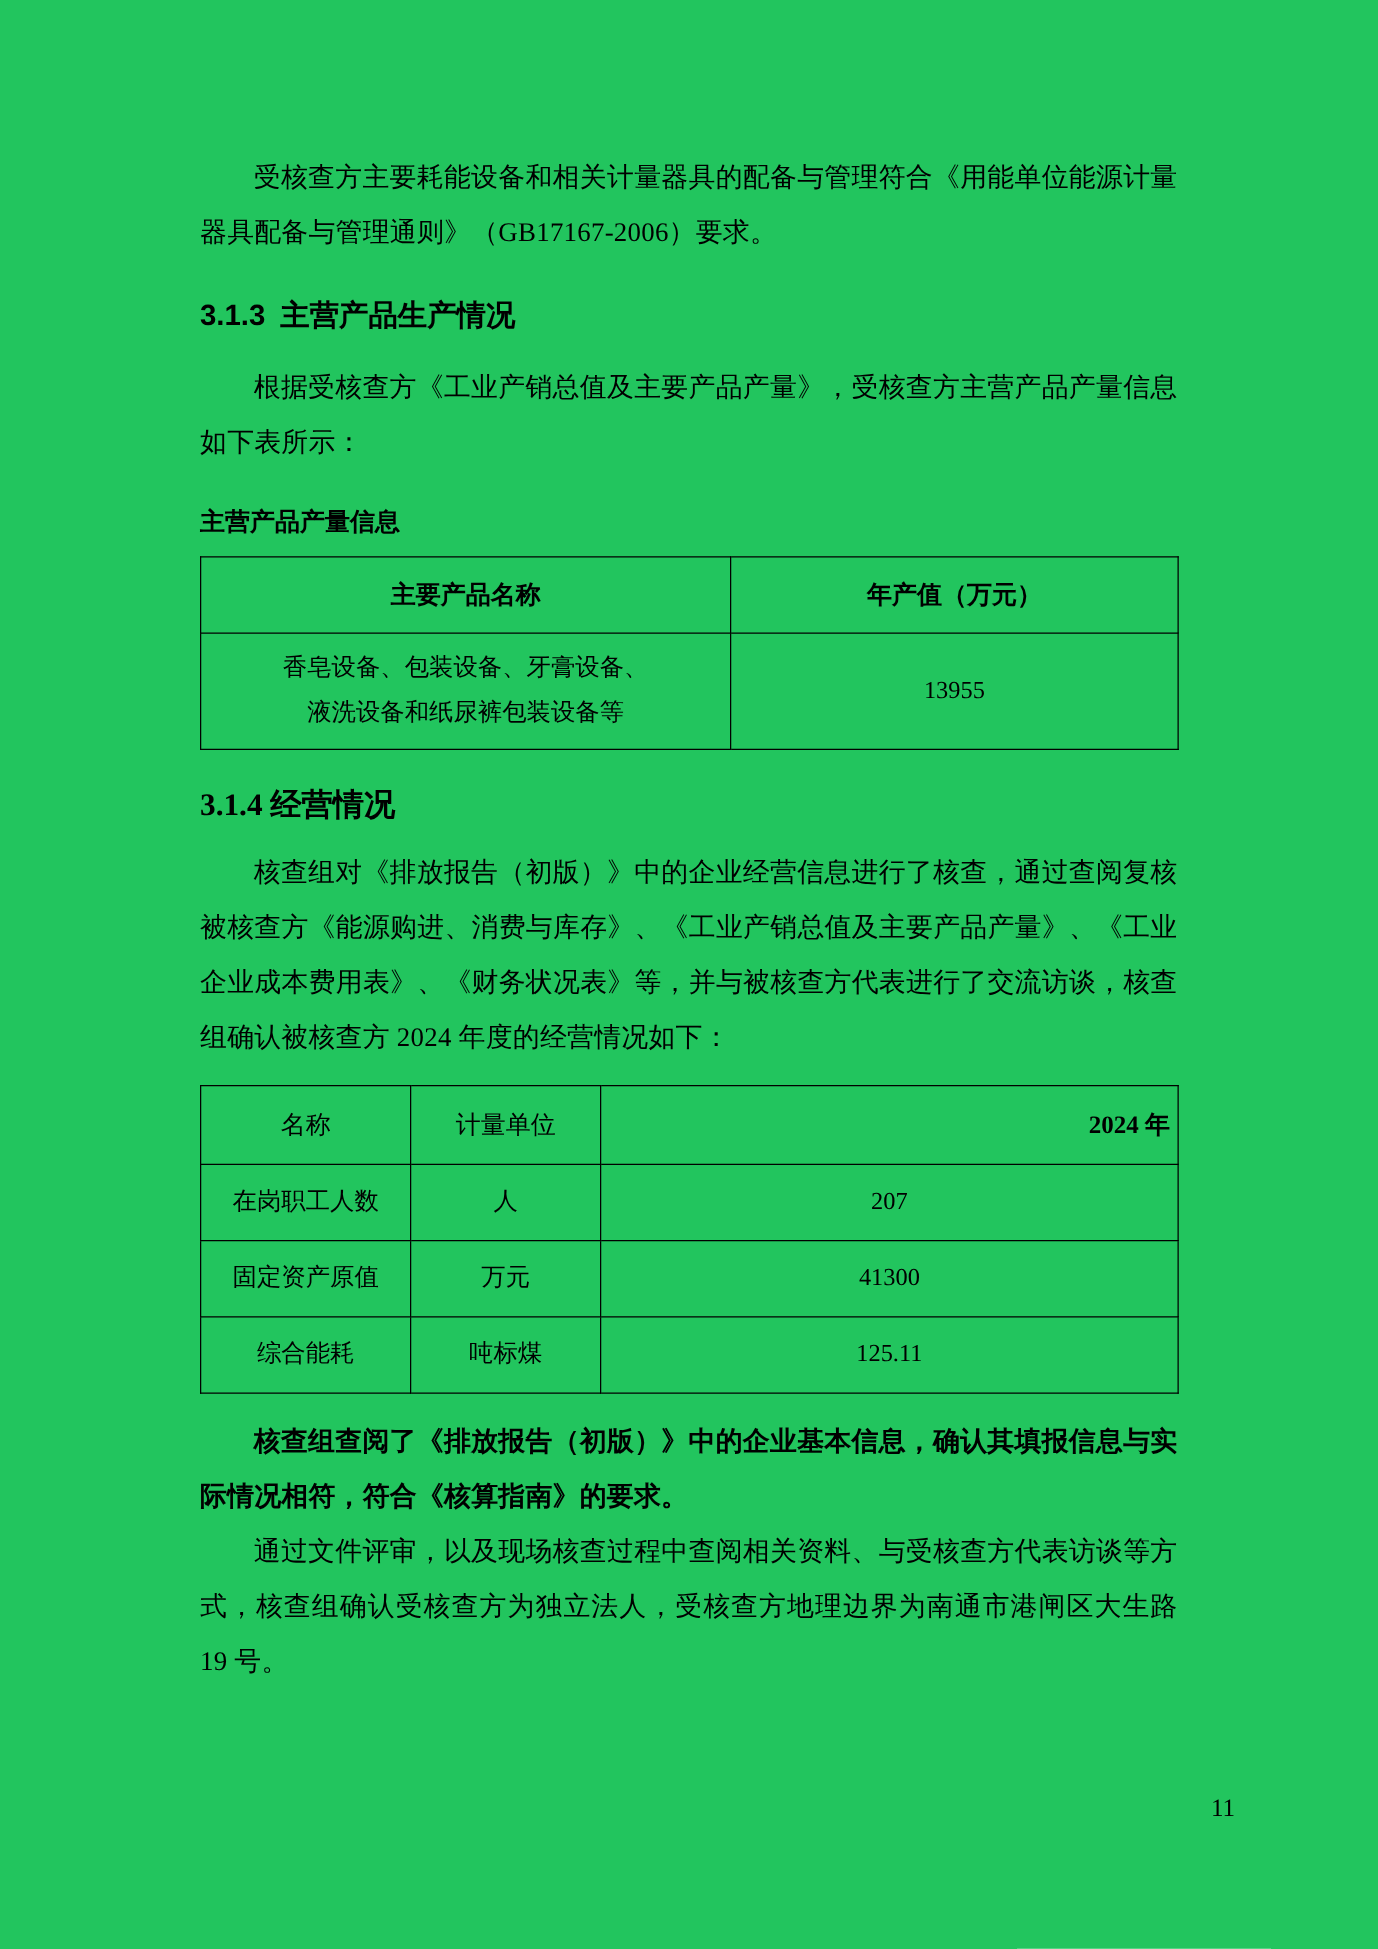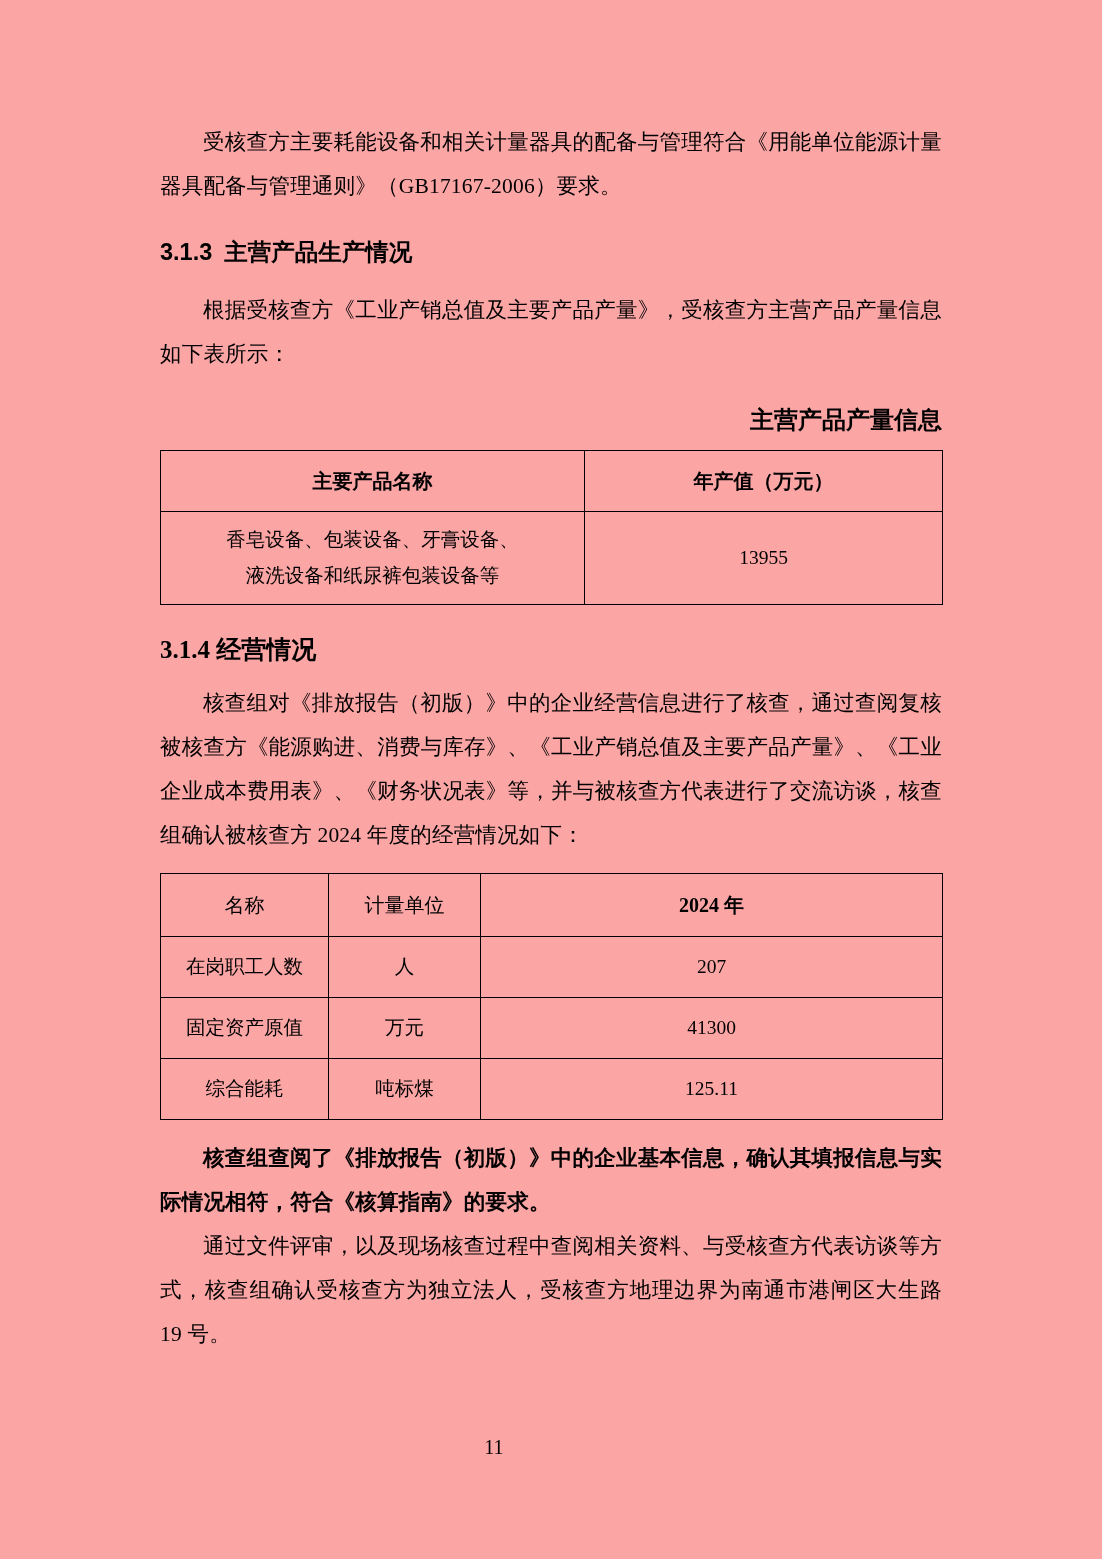--- a/index.html
+++ b/index.html
@@ -14,21 +14,21 @@
     color: #000000;
     position: relative;
     overflow: hidden;
   }
   .page {
     position: absolute;
     left: 0;
     top: 0;
     width: 1102px;
     height: 1559px;
-    background: #fca5a5;
+    background: #22c55e;
   }
   .content {
     position: absolute;
     left: 160px;
     top: 120px;
     width: 782px;
   }
   p.para {
     margin: 0 0 0 0;
     font-size: 21.5px;
@@ -52,22 +52,22 @@
   }
   h3.heading-light {
     font-size: 25px;
     font-weight: bold;
     margin: 26px 0 12px 0;
     line-height: 38px;
     font-family: "Liberation Serif", "DejaVu Serif", serif;
   }
   .spacer-sm { height: 16px; }
   .table-caption {
-    text-align: right;
-    font-size: 24px;
+    text-align: left;
+    font-size: 20px;
     font-weight: bold;
     font-family: "Liberation Sans", "DejaVu Sans", sans-serif;
     margin: 28px 0 14px 0;
   }
   table.doc-table {
     border-collapse: collapse;
     width: 782px;
     margin: 0 0 0 0;
     table-layout: fixed;
   }
@@ -88,30 +88,31 @@
   table.t1 td.prod-name {
     line-height: 36px;
     padding: 10px 56px;
   }
   table.t2 th {
     height: 46px;
     font-size: 20px;
   }
   table.t2 th.year {
     font-weight: bold;
+    text-align: right;
   }
   table.t2 td {
     height: 44px;
   }
   .pageno {
     position: absolute;
     left: 0;
     top: 1436px;
     width: 988px;
-    text-align: center;
+    text-align: right;
     font-size: 20px;
     font-family: "Liberation Serif", "DejaVu Serif", serif;
   }
 </style>
 </head>
 <body>
 
 <div class="page">
   <div class="content">
 

